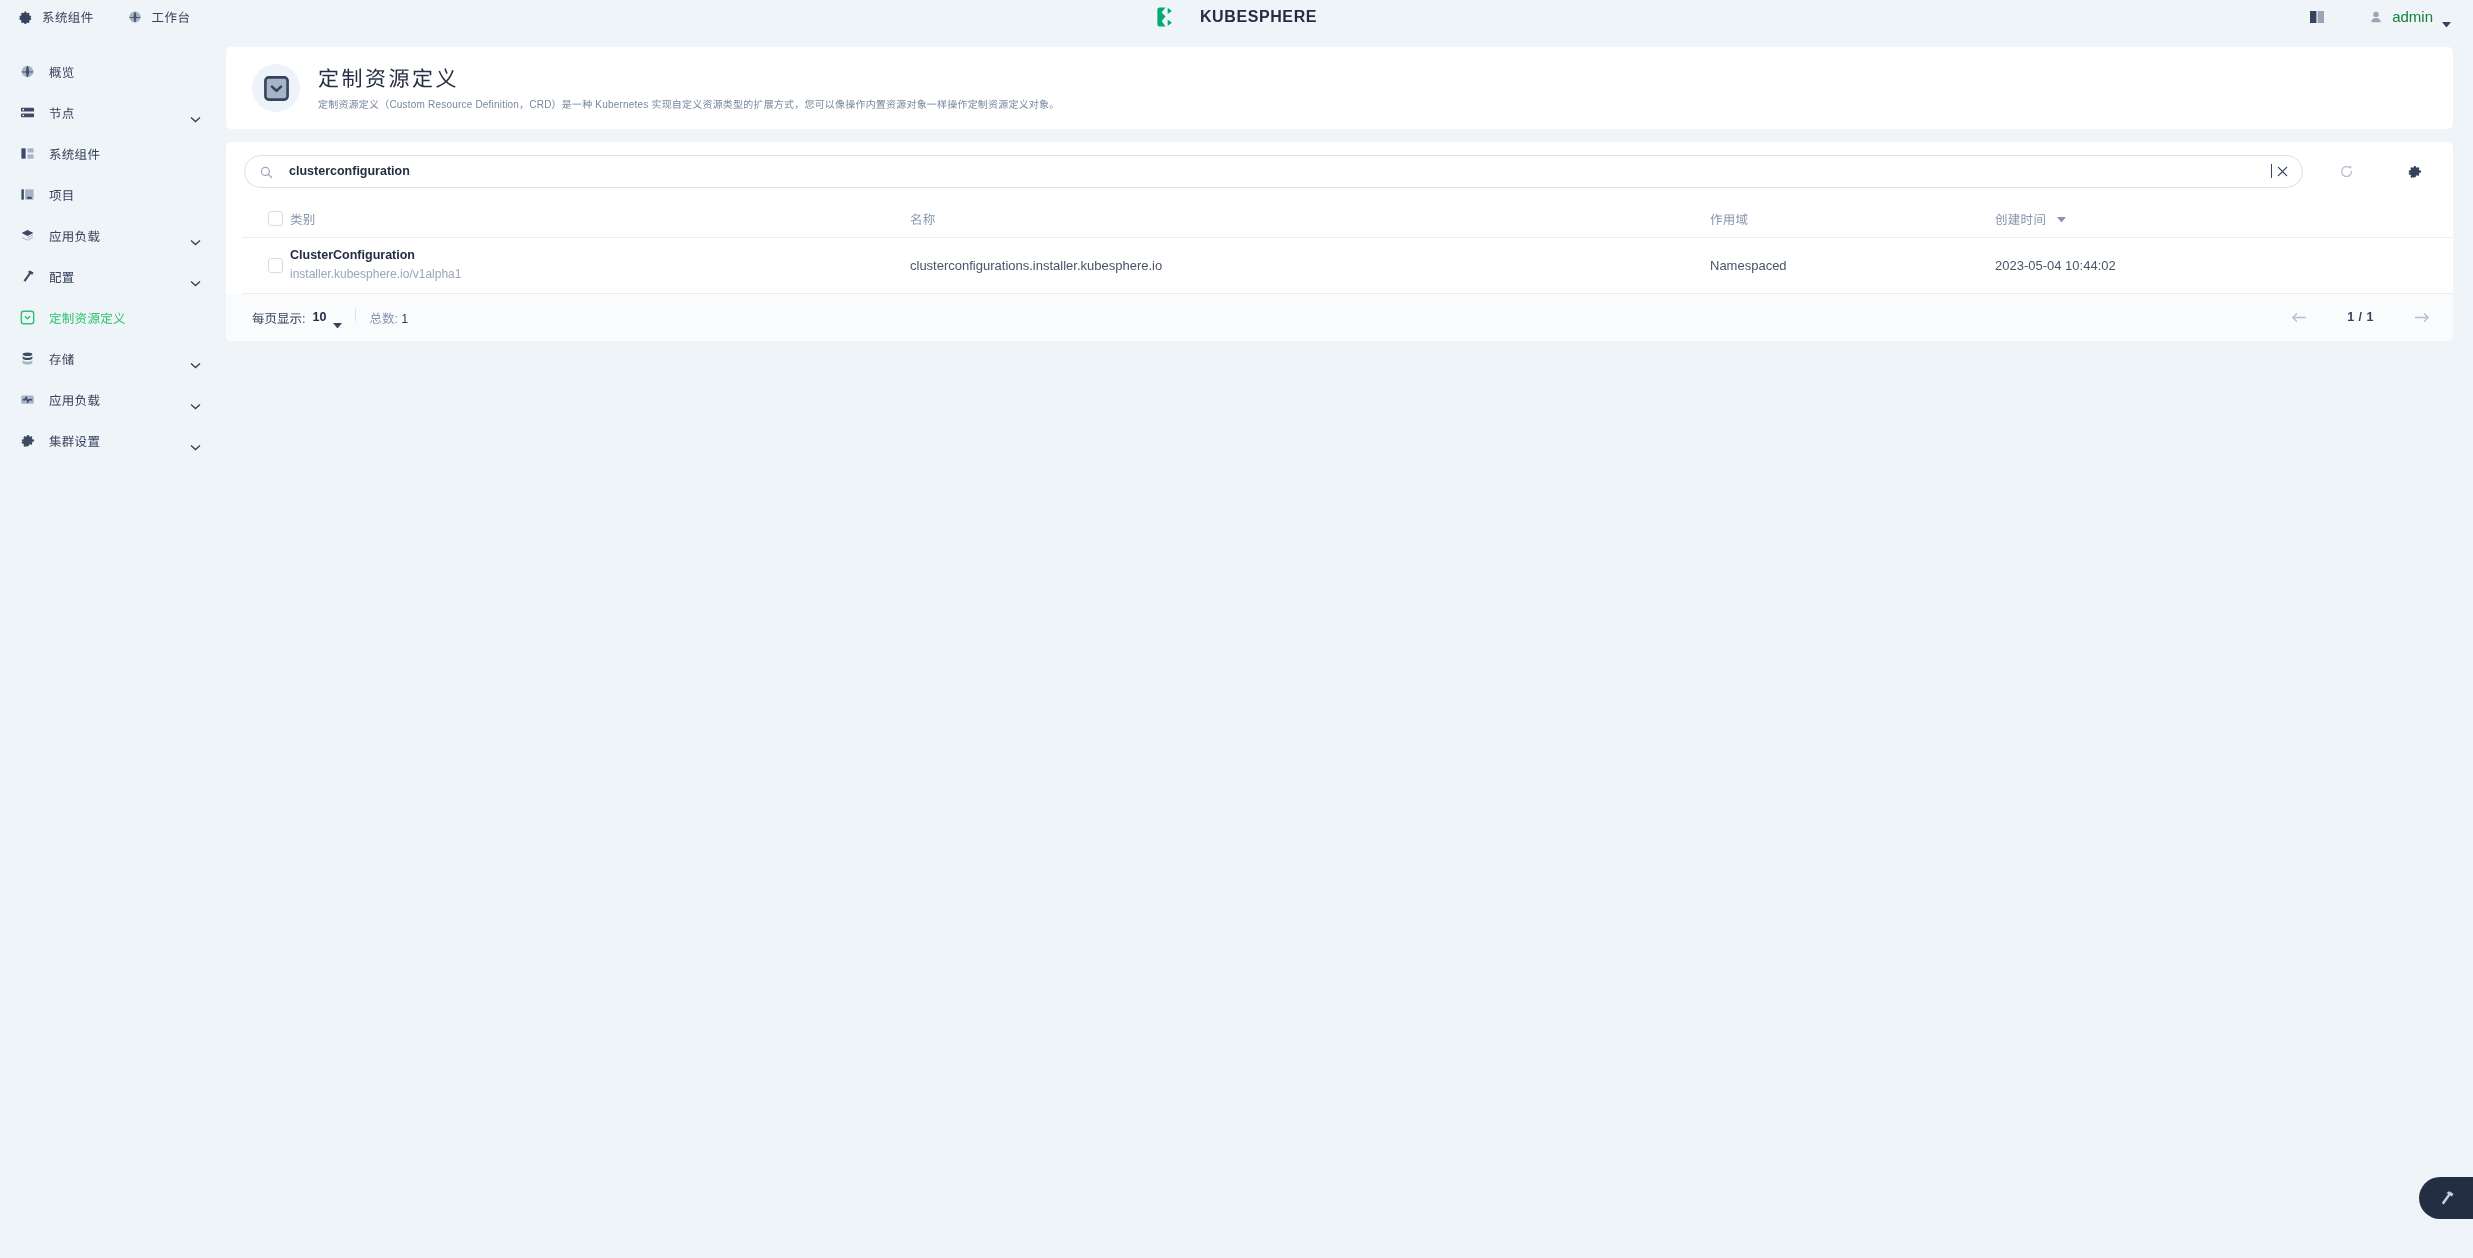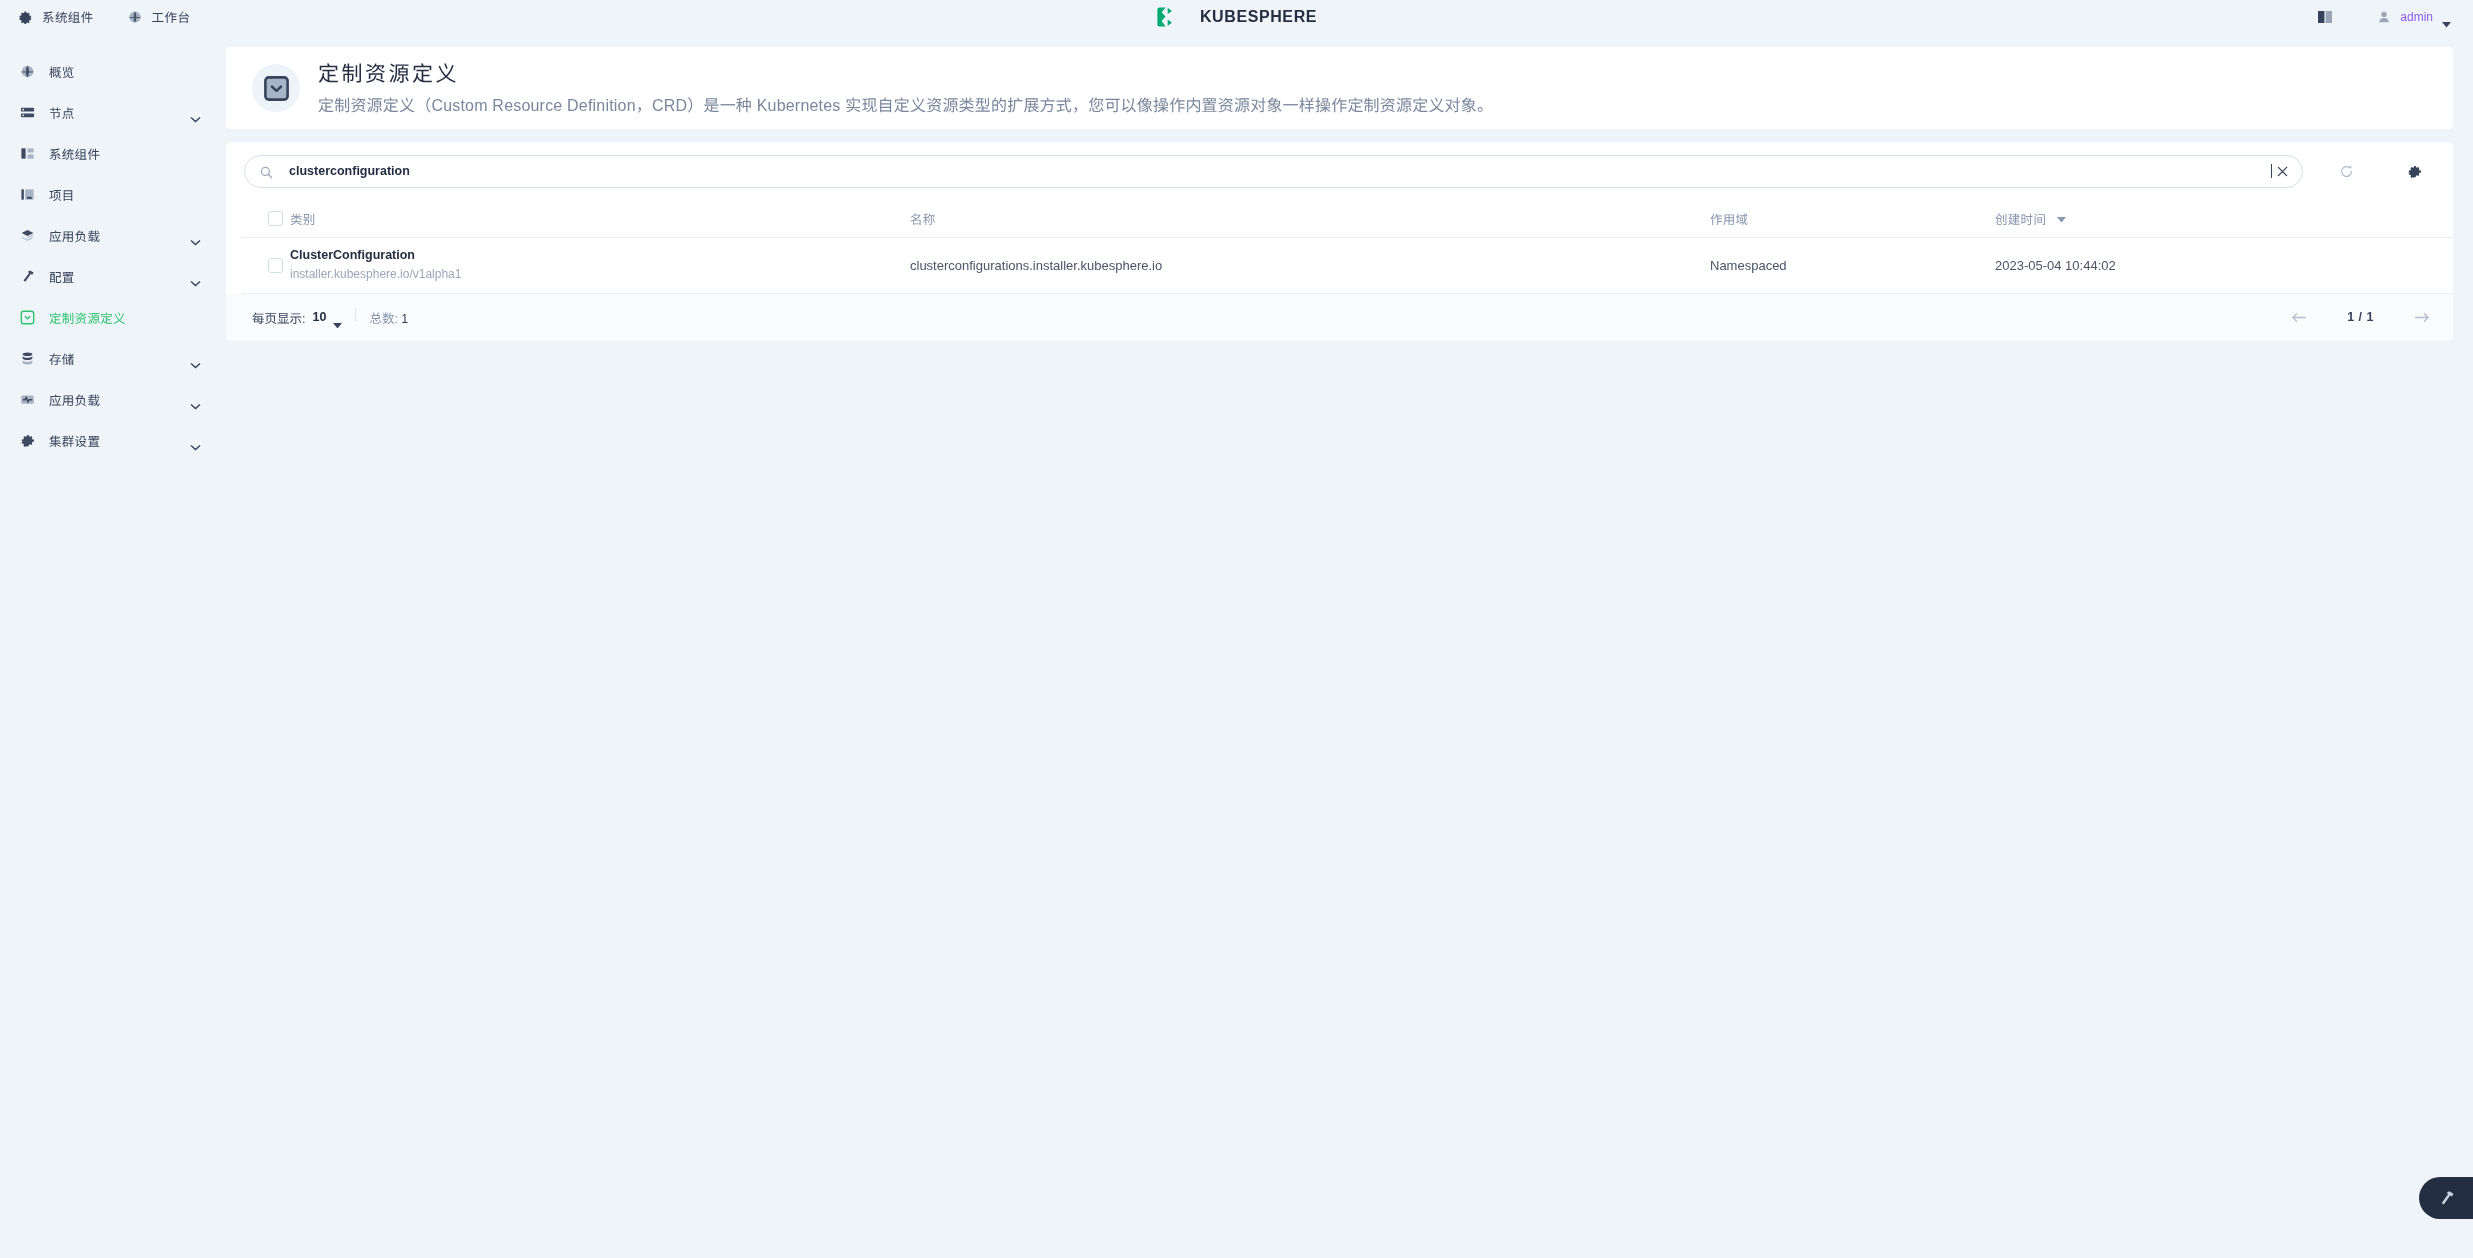--- a/index.html
+++ b/index.html
@@ -36,21 +36,21 @@
     letter-spacing: .6px;
   }
 
   .topright {
     margin-left: auto; display: flex; align-items: center;
     gap: 44px; padding-right: 22px;
   }
   .doc-ico { width: 16px; height: 14px; display: block; cursor: pointer; }
   .userbox { display: flex; align-items: center; gap: 9px; cursor: pointer; }
   .avatar-ico { width: 14px; height: 14px; display: block; }
-  .user-name { font-size: 12px; color: #8b5cf6; }
+  .user-name { font-size: 15px; color: #15803d; }
   .caret-ico { width: 9px; height: 6px; display: block; }
 
   
   .shell { display: flex; height: calc(100% - 33px); }
 
   
   .sidebar {
     width: 224px; flex-shrink: 0;
     background: #eff4f9;
     padding: 0 11px;
@@ -100,21 +100,21 @@
     background: #edf3f9;
     display: flex; align-items: center; justify-content: center;
     flex-shrink: 0;
   }
   .head-badge svg { width: 27px; height: 27px; display: block; }
   .head-title {
     font-size: 21px; color: #242e42; letter-spacing: 2.5px;
     line-height: 1.35; font-weight: normal;
   }
   .head-desc {
-    font-size: 16px; color: #79879c; margin-top: 3px;
+    font-size: 10px; color: #79879c; margin-top: 3px;
     letter-spacing: .2px;
   }
 
   .panel {
     background: #fff;
     border-radius: 5px;
     margin-top: 13px;
     overflow: hidden;
   }
 

